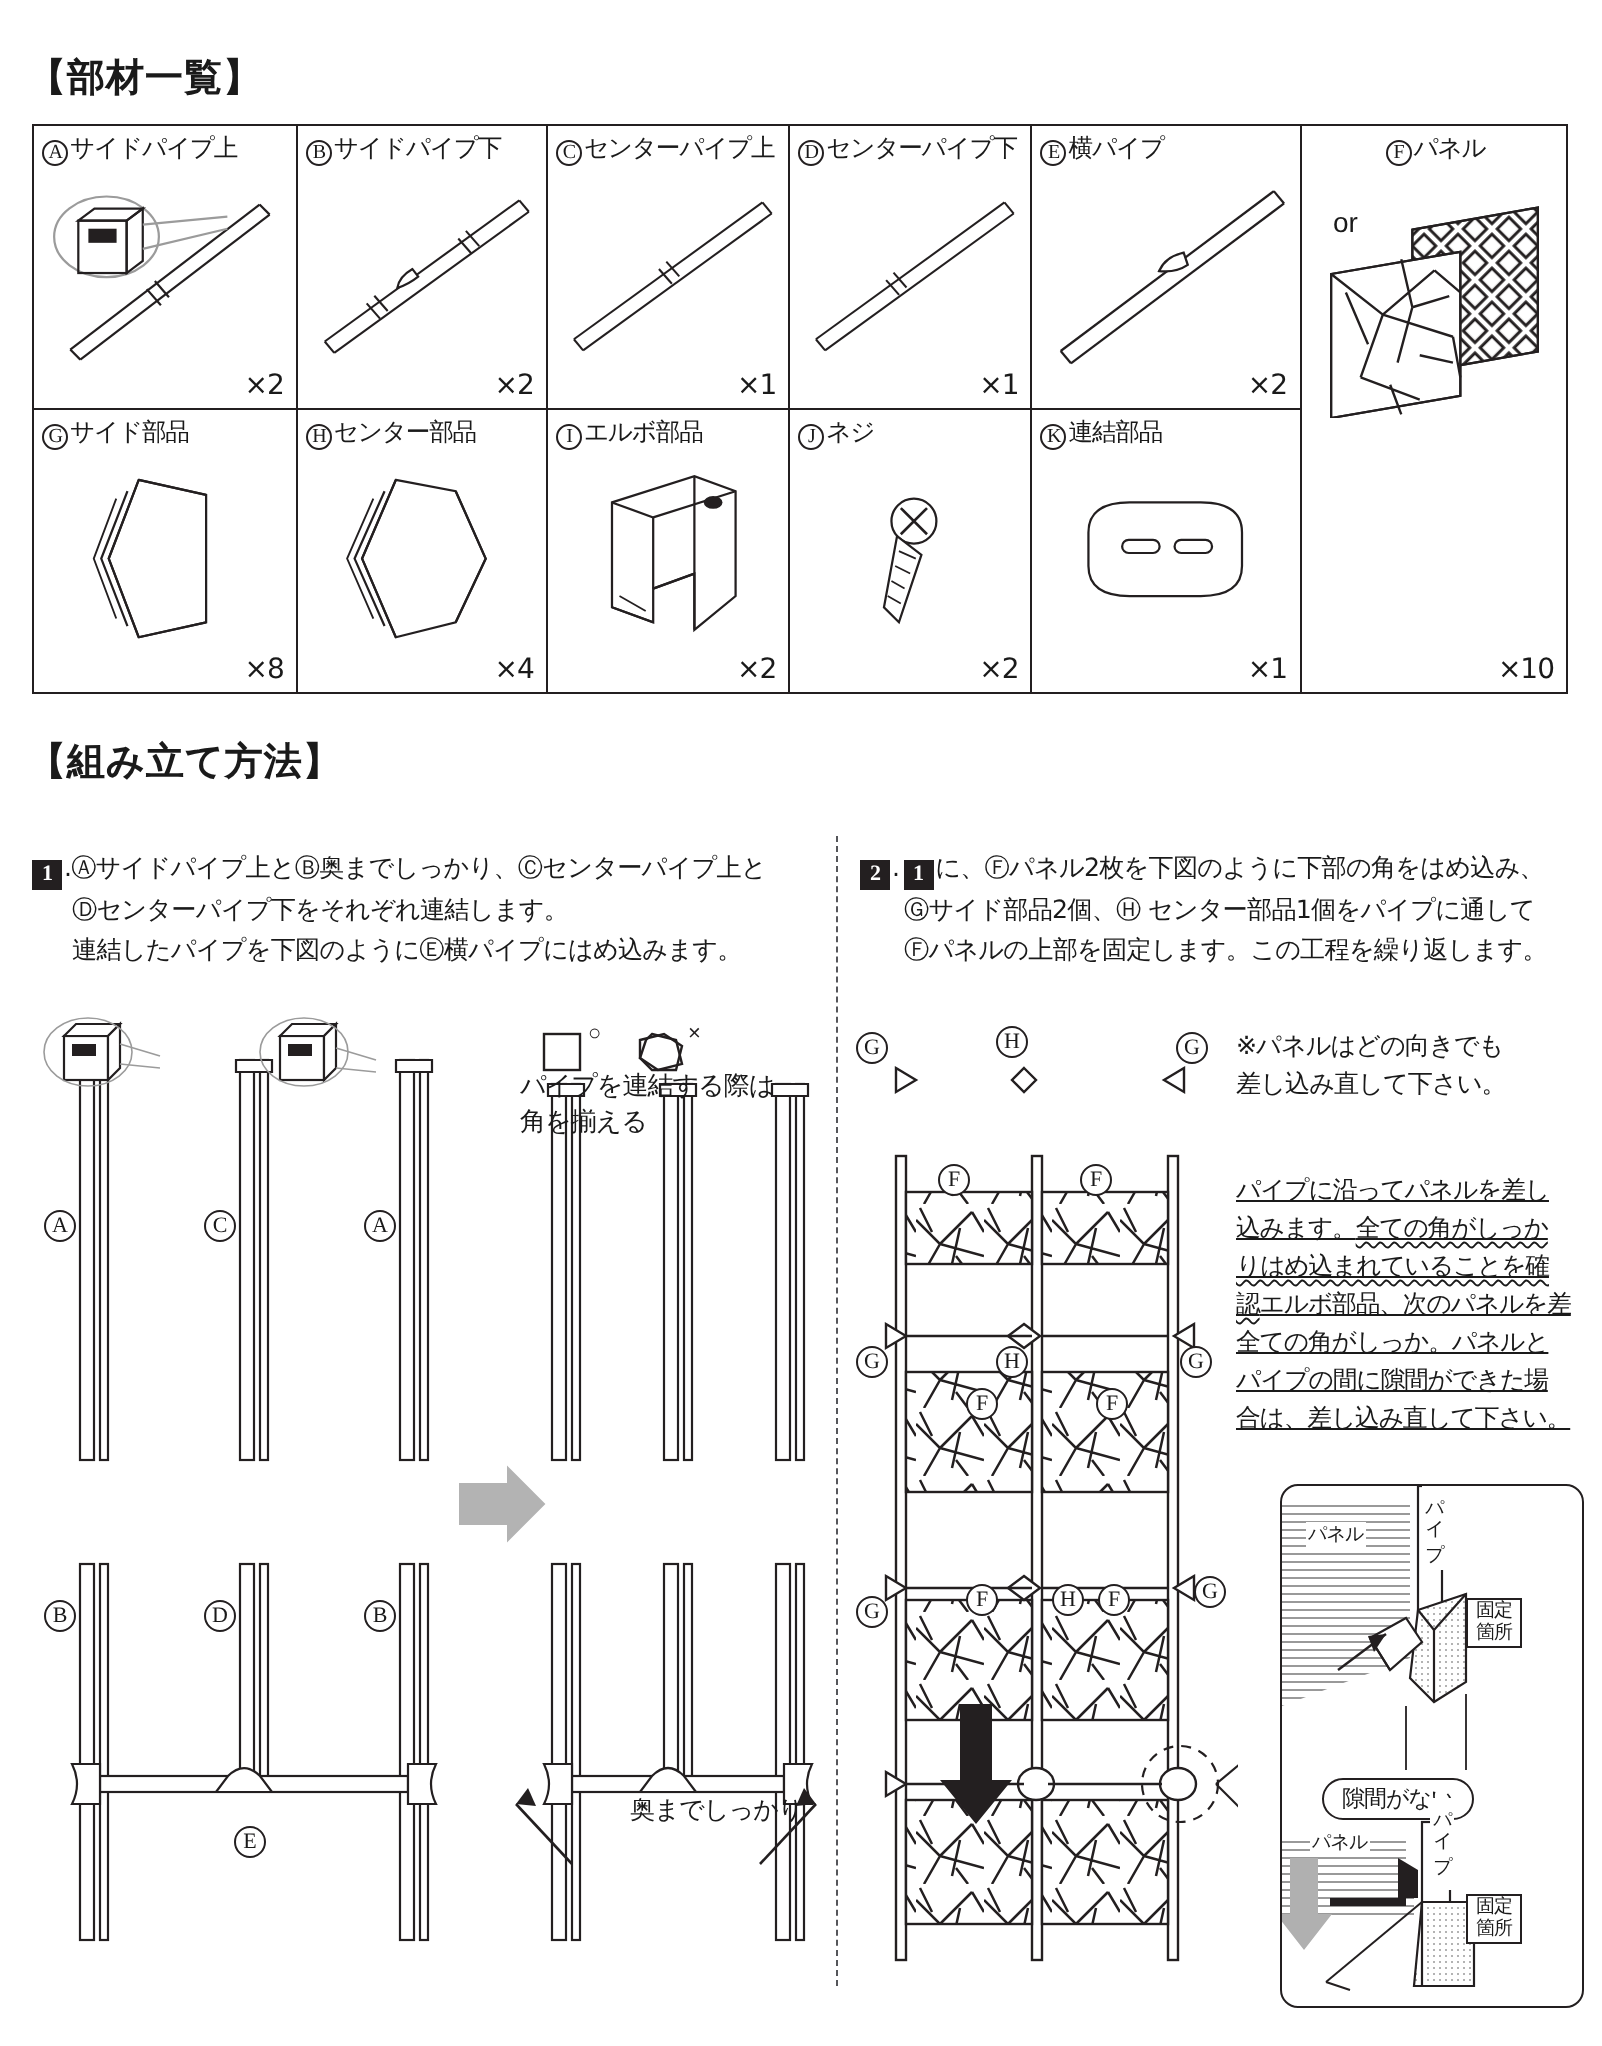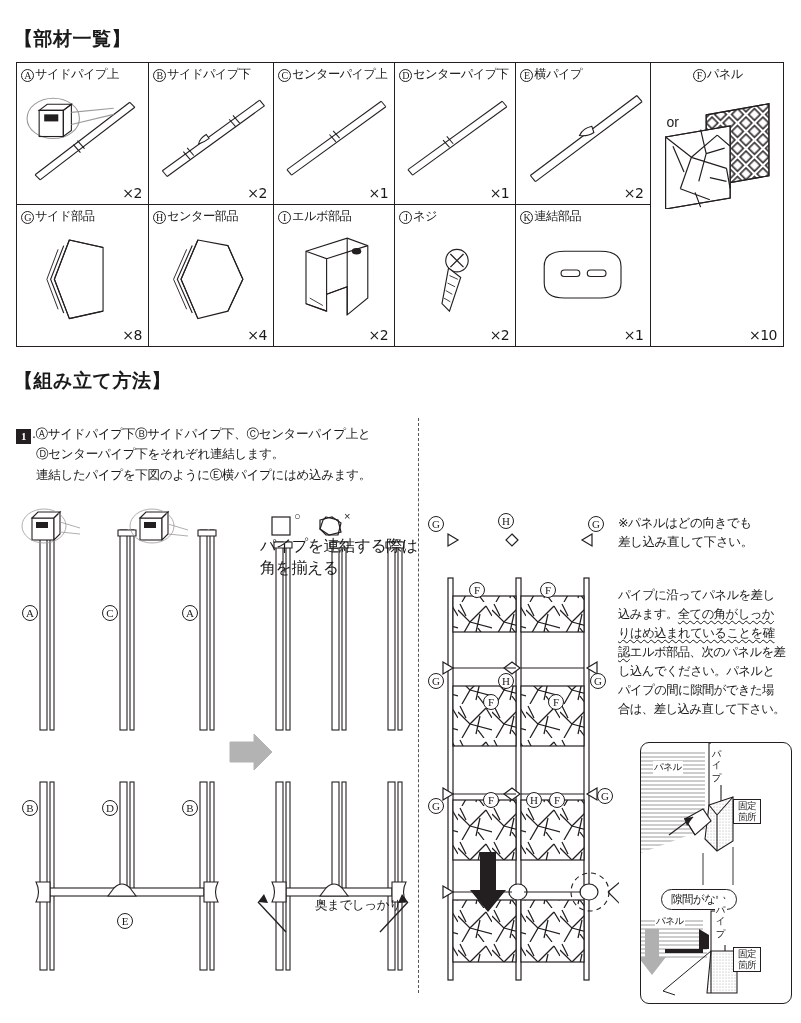--- a/index.html
+++ b/index.html
@@ -70,21 +70,20 @@
     font-size: 14px;
     letter-spacing: -0.5px;
   }
   .art { position: absolute; left: 0; top: 20px; right: 0; bottom: 18px; }
   .art svg { width: 100%; height: 100%; display: block; }
   .or-text {
     position: absolute;
     left: 16px; top: 40px;
     font-size: 14px;
     font-family: "Liberation Sans", sans-serif;
-    margin-top: 11px;
   }
 
   
   .divider {
     position: absolute;
     left: 418px; top: 418px;
     width: 0; height: 575px;
     border-left: 1.6px dashed #55565a;
   }
   .step {
@@ -126,20 +125,21 @@
     font-weight: normal;
     letter-spacing: -0.5px;
   }
   #note-body {
     position: absolute;
     left: 618px; top: 586px;
     width: 178px;
     font-size: 12.4px;
     line-height: 1.53;
     letter-spacing: -0.6px;
+    text-decoration: underline;
   }
   .wavy {
     text-decoration: underline;
     text-decoration-style: wavy;
     text-decoration-thickness: 1px;
     text-underline-offset: 2px;
   }
   #detail-box {
     position: absolute;
     left: 640px; top: 742px;
@@ -178,21 +178,21 @@
     border: 1.3px solid #231f20;
     border-radius: 11px;
     background: #fff;
     font-size: 11.5px;
     padding: 2px 9px;
     letter-spacing: -0.5px;
     white-space: nowrap;
   }
   .annot {
     position: absolute;
-    font-size: 16px;
+    font-size: 13px;
     letter-spacing: -0.5px;
     line-height: 1.35;
   }
   .lbl-circ {
     position: absolute;
     border: 1.2px solid #231f20;
     border-radius: 50%;
     width: 16px; height: 16px;
     line-height: 14px;
     text-align: center;
@@ -438,26 +438,33 @@
     </tr>
   </tbody>
     </table>
 
   <h1 id="assembly-heading" class="section-title">【組み立て方法】</h1>
 
   <div class="divider"></div>
 
   <div id="step1" class="step">
     <p>
-      <span class="step-num">1</span><span>.</span><span>Ⓐサイドパイプ下Ⓑサイドパイプ下、Ⓒセンターパイプ上と</span>
+      <span class="step-num">1</span><span>.</span><span>Ⓐサイドパイプ上とⒷ奥までしっかり、Ⓒセンターパイプ上と</span>
     </p>
     <p style="padding-left:20px">Ⓓセンターパイプ下をそれぞれ連結します。</p>
     <p style="padding-left:20px">連結したパイプを下図のようにⒺ横パイプにはめ込みます。</p>
   </div>
 
+  <div id="step2" class="step">
+    <p>
+      <span class="step-num">2</span><span>.</span><span class="step-num" style="margin-left:2px">1</span><span>に、Ⓕパネル2枚を下図のように下部の角をはめ込み、</span>
+    </p>
+    <p style="padding-left:22px">Ⓖサイド部品2個、Ⓗ センター部品1個をパイプに通して</p>
+    <p style="padding-left:22px">Ⓕパネルの上部を固定します。この工程を繰り返します。</p>
+  </div>
 
   <div id="diagram1" class="diagram">
     <svg width="400" height="500" viewBox="0 0 400 500">
       <g stroke="#231f20" fill="none" stroke-width="1.1">
 
         <rect x="26" y="30" width="7" height="200" fill="#fff"></rect>
         <rect x="36" y="30" width="4" height="200" fill="#fff"></rect>
 
         <path d="M24 30 h18 v6 h-18 z" fill="#fff"></path>
 
@@ -649,21 +656,21 @@
   <div id="note-orientation">
     <div>※パネルはどの向きでも</div>
     <div>差し込み直して下さい。</div>
   </div>
 
   <div id="note-body">
     <div>パイプに沿ってパネルを差し</div>
     <div><span>込みます。</span><span class="wavy">全ての角がしっか</span></div>
     <div class="wavy">りはめ込まれていることを確</div>
     <div><span class="wavy">認</span><span>エルボ部品、次のパネルを差</span></div>
-    <div>し込んでください。パネルと</div>
+    <div>全ての角がしっか。パネルと</div>
     <div>パイプの間に隙間ができた場</div>
     <div>合は、差し込み直して下さい。</div>
   </div>
 
   <div id="detail-box">
     <svg width="150" height="260" viewBox="0 0 150 260">
       <defs>
         <pattern id="hatch" width="4" height="4" patternUnits="userSpaceOnUse">
           <rect width="4" height="4" fill="#fff"></rect>
           <line x1="0" y1="2" x2="4" y2="2" stroke="#8e8e8e" stroke-width="0.9"></line>

